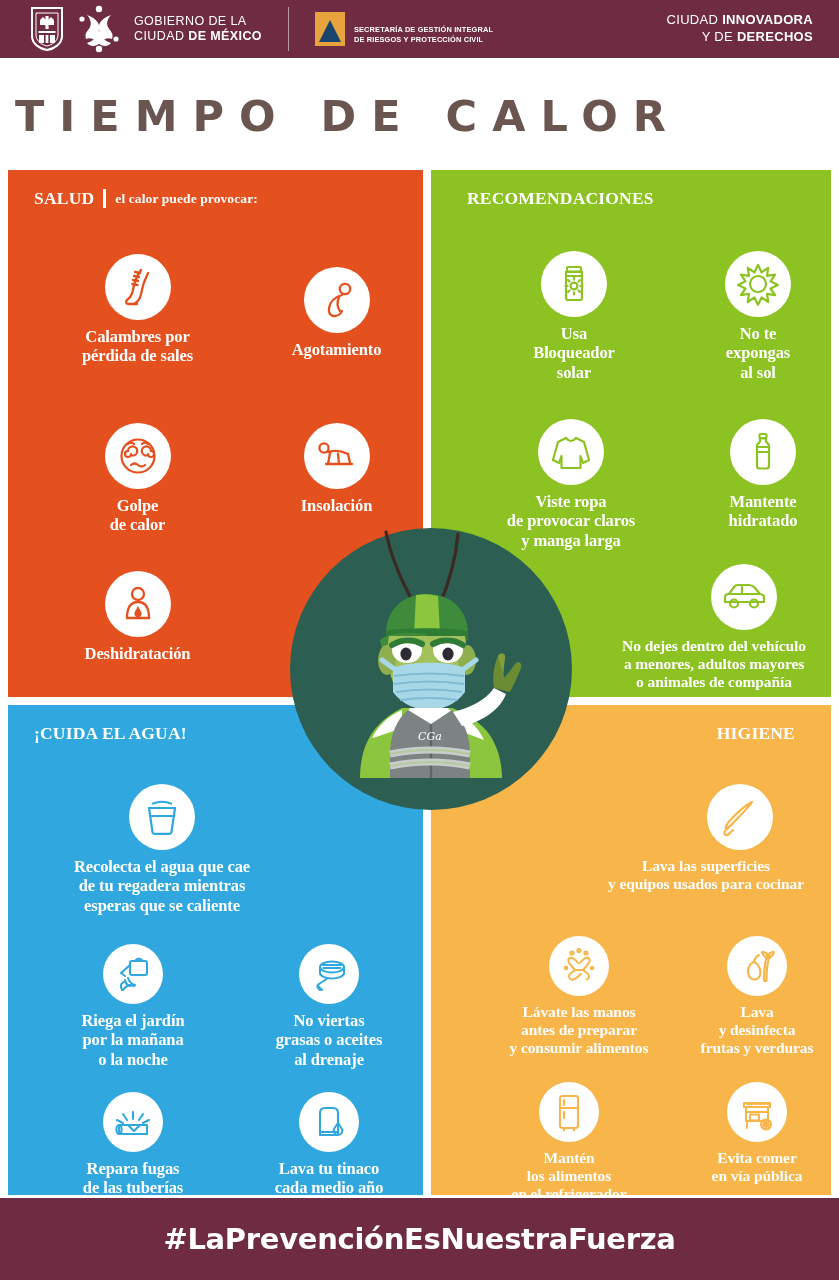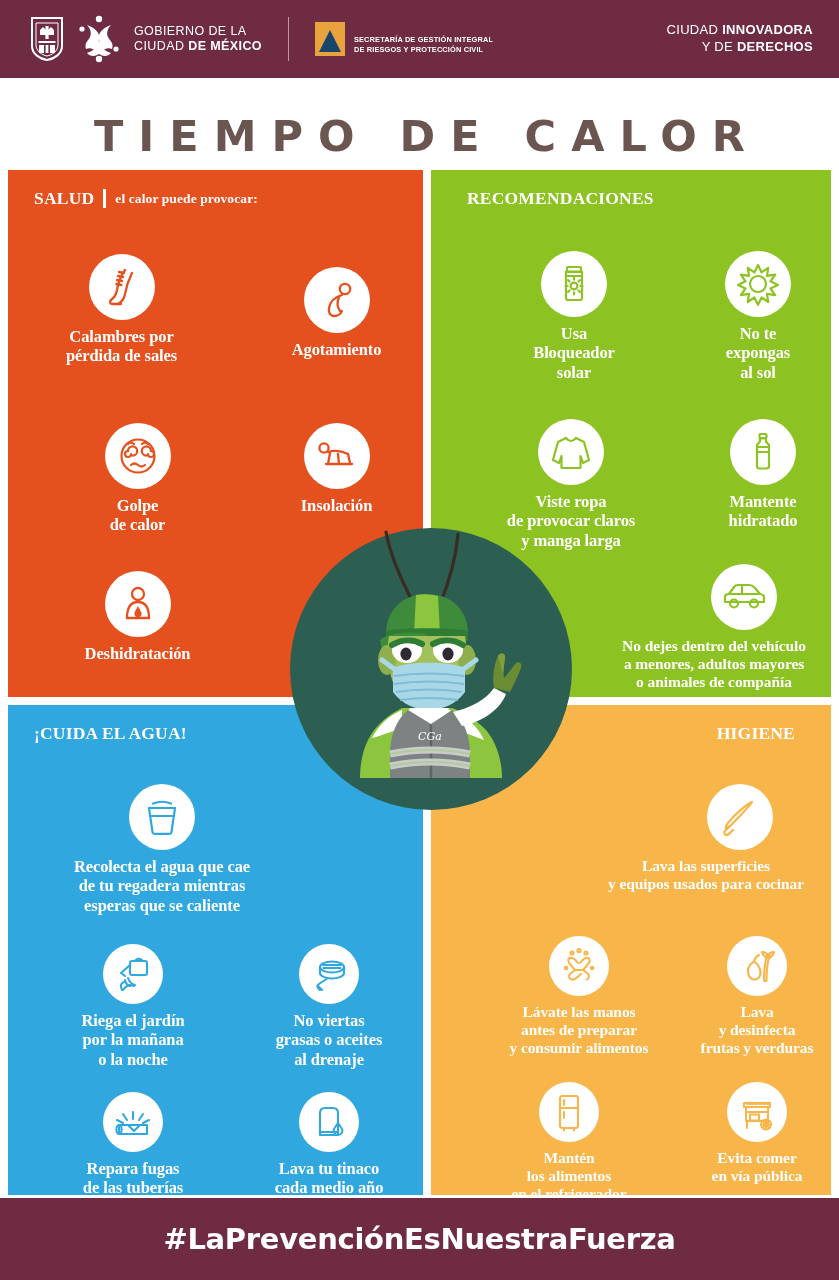--- a/index.html
+++ b/index.html
@@ -7,21 +7,21 @@
   body {
     font-family:"Liberation Sans", sans-serif;
     background:#ffffff;
     width:839px; height:1280px;
     overflow:hidden;
     position:relative;
   }
 
   
   .gov-header{
-    height:78px; background:#6E2B42;
+    height:58px; background:#6E2B42;
     display:flex; align-items:center; justify-content:space-between;
     padding:0 26px 0 30px; position:relative;
   }
   .hdr-left{ display:flex; align-items:center; gap:12px; }
   .shield{ width:34px; height:46px; flex:none; }
   .cdmx-mark{ width:46px; height:48px; flex:none; }
   .gov-text{ color:#fff; line-height:1.22; letter-spacing:.4px; }
   .gov-text .l1{ font-size:12.5px; font-weight:400; }
   .gov-text .l2{ font-size:12.5px; font-weight:400; }
   .gov-text .l2 b{ font-weight:700; }
@@ -29,21 +29,21 @@
   .sgirpc{ display:flex; align-items:flex-end; gap:9px; }
   .sgirpc-logo{ width:30px; height:34px; background:#E8A33D; display:flex; align-items:flex-end; justify-content:center; flex:none; }
   .sgirpc-logo svg{ display:block; }
   .sgirpc-text{ color:#fff; font-size:7.4px; line-height:1.42; letter-spacing:.15px; font-weight:700; }
   .hdr-right{ color:#fff; text-align:right; font-size:13px; line-height:1.3; letter-spacing:.3px; }
   .hdr-right b{ font-weight:700; }
 
   
   .title-band{
     height:116px; background:#fff;
-    display:flex; align-items:center; justify-content:center;
+    display:flex; align-items:center; 
   }
   .poster-title{
     font-size:43px; font-weight:700; color:#6B5550;
     letter-spacing:15px; text-indent:15px;
     font-family:"DejaVu Sans", sans-serif;
   }
 
   
   .grid{
     position:absolute; left:8px; top:170px;
@@ -169,21 +169,21 @@
 
   <div class="panel p-salud">
     <div class="p-head">
       <span>SALUD</span>
       <span class="head-bar"></span>
       <span class="head-sub">el calor puede provocar:</span>
     </div>
 
     <div class="items">
 
-      <div class="item" style="left:2px;top:45px;width:195px">
+      <div class="item" style="left:18px;top:45px;width:195px">
         <div class="ico">
           <svg width="46" height="46" viewBox="0 0 46 46">
               <g fill="none" stroke="#E4501E" stroke-width="2.3" stroke-linecap="round">
             <path d="M26 6 C21 13 19 20 18 26 C17 31 15 34 12 36"></path>
             <path d="M33 9 C29 17 27 24 26 30 C25 35 23 38 19 40"></path>
             <path d="M12 36 C10 38 11 40 14 40 L22 40"></path>
             <path d="M20 8 l5 1 M19 12 l5 1 M18 16 l5 1 M17.4 20 l5 1"></path>
           </g>
             </svg>
         </div>

